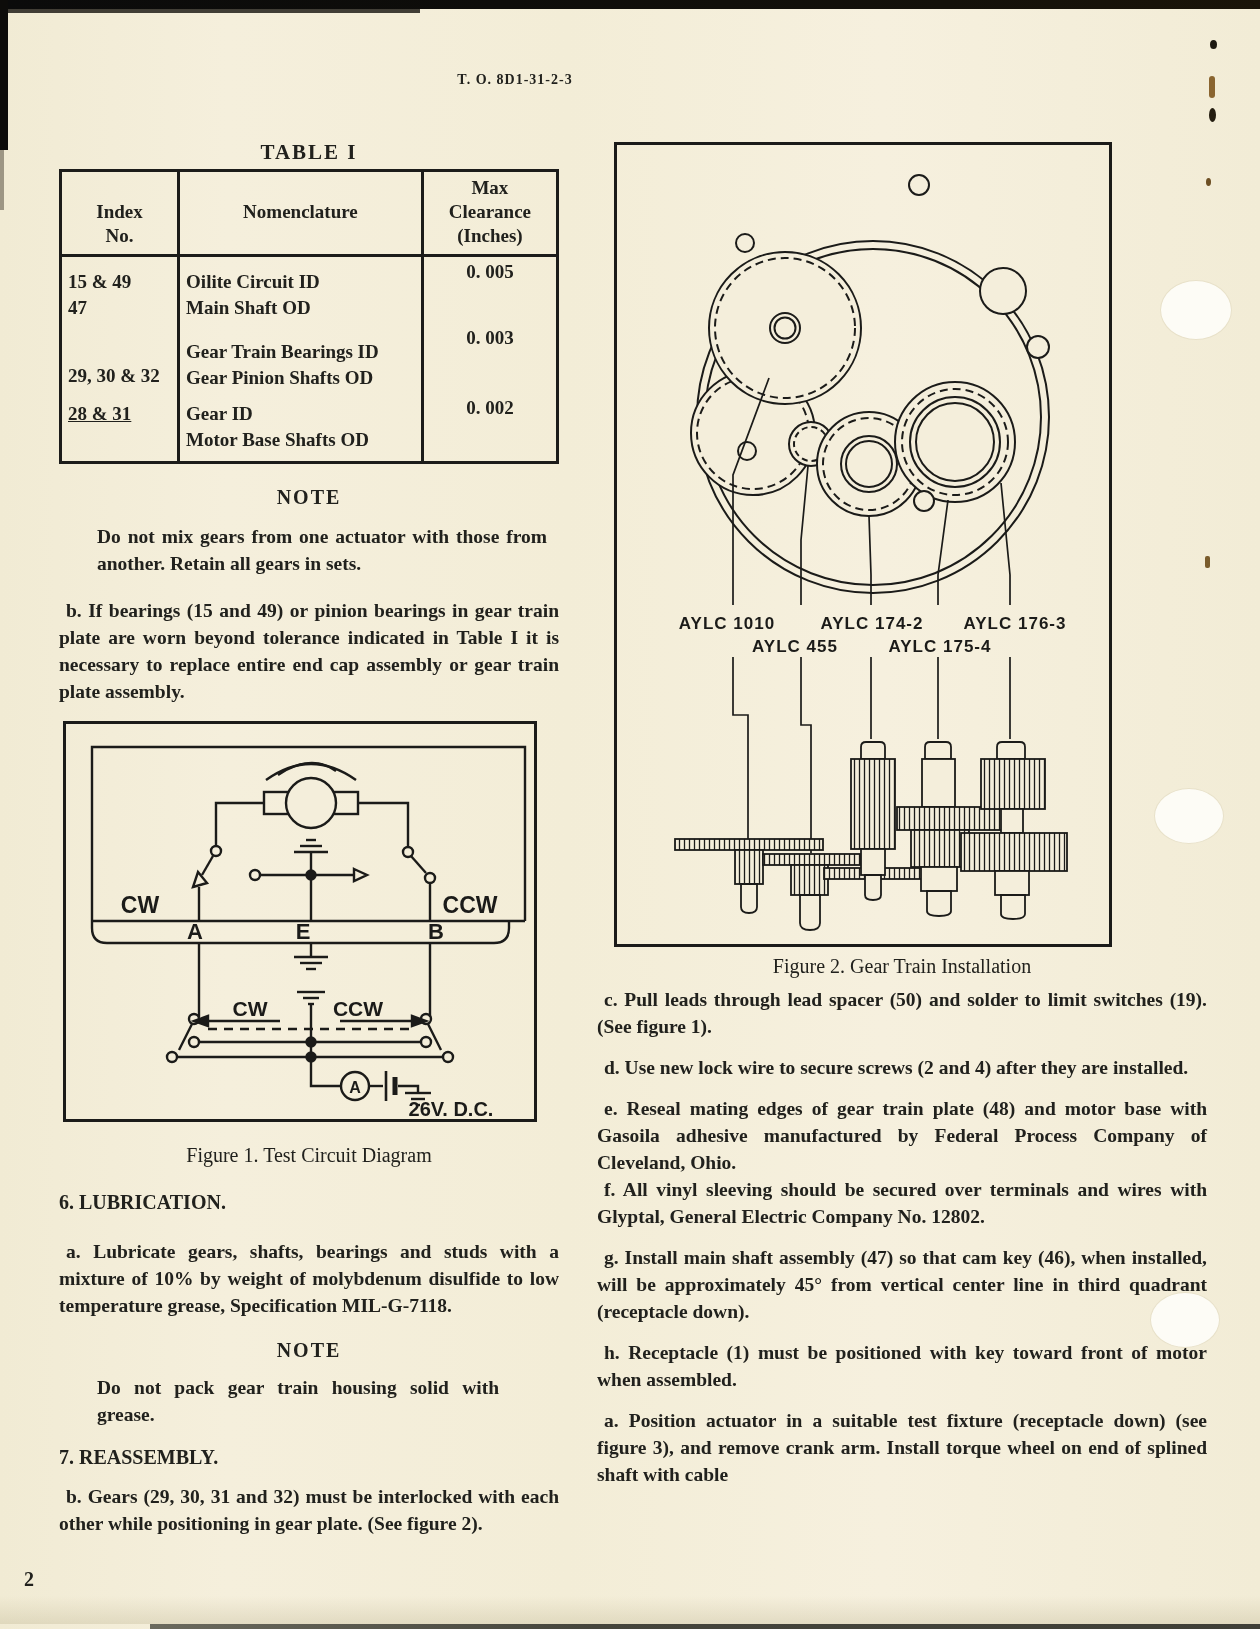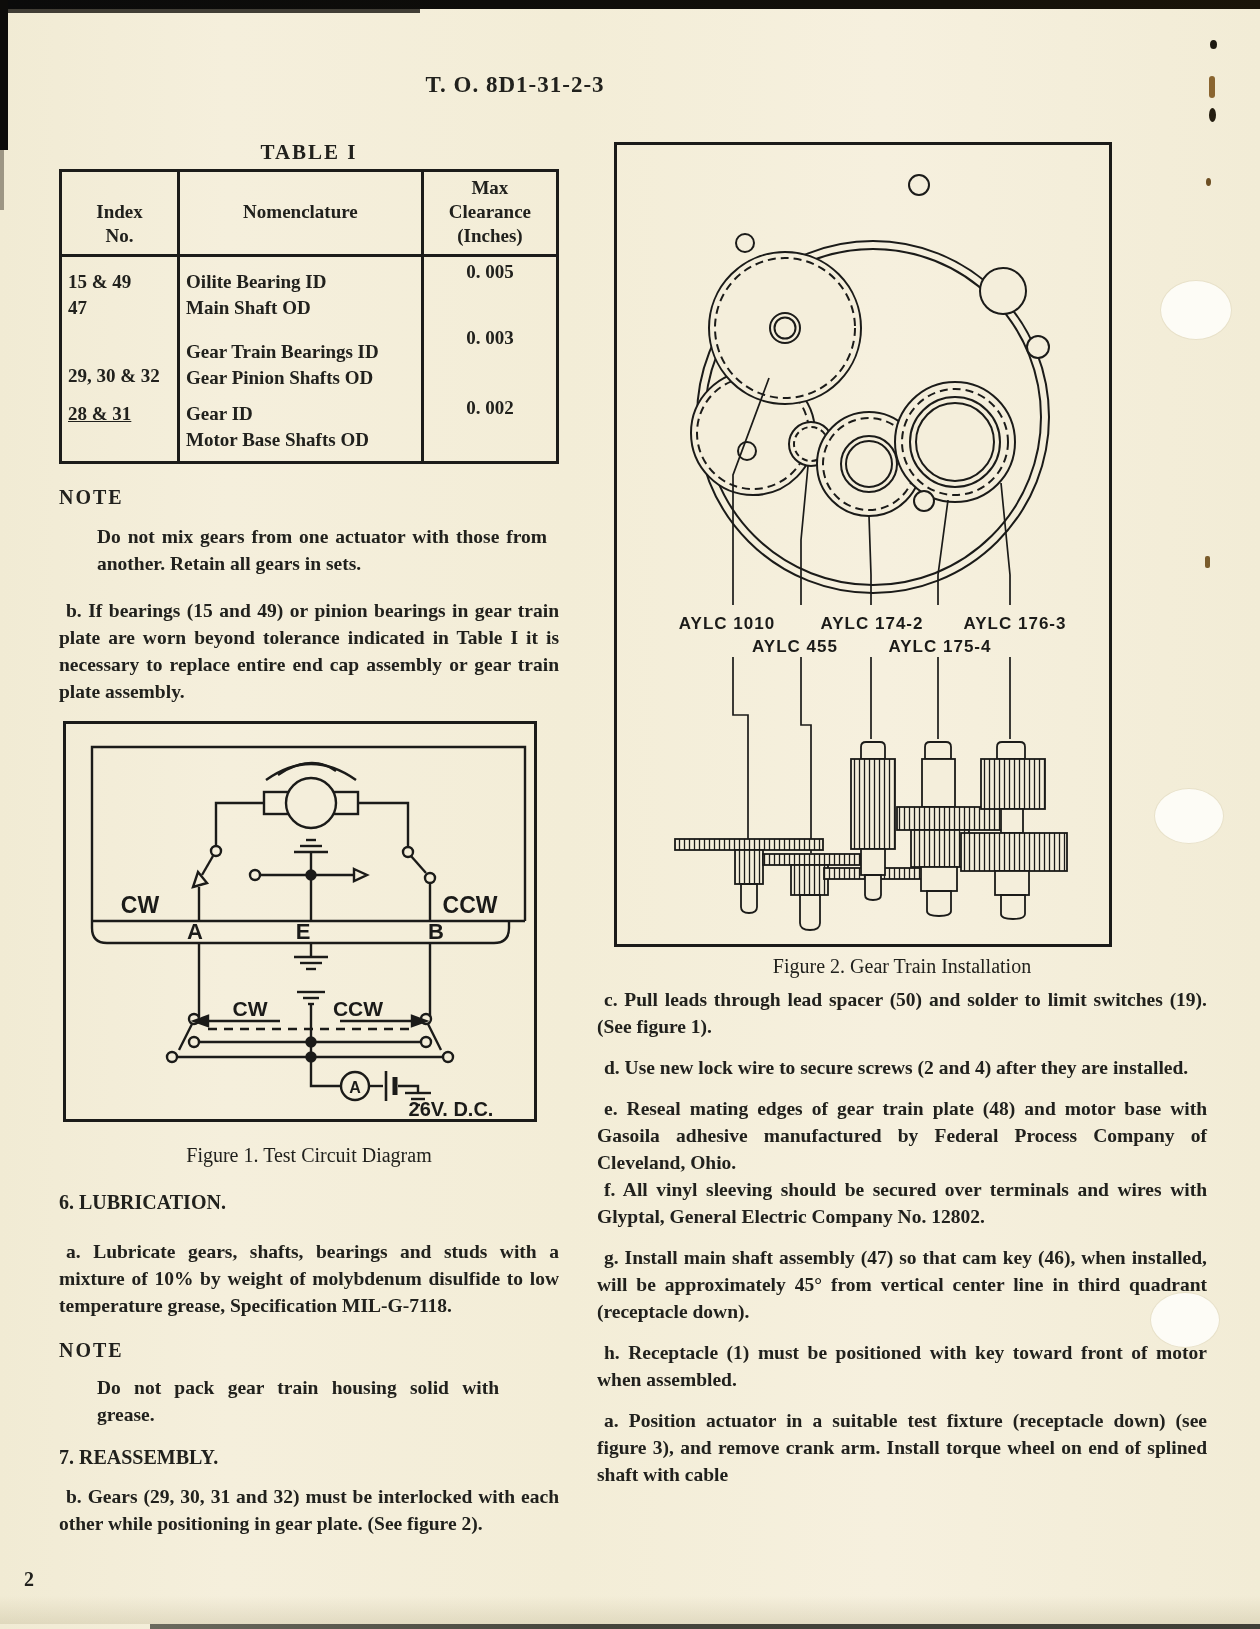--- a/index.html
+++ b/index.html
@@ -11,27 +11,27 @@
   
   .scan-top{position:absolute;left:0;top:0;width:1260px;height:9px;background:linear-gradient(90deg,#0b0b0b 0%,#0e0d0a 40%,#14110a 75%,#1a1408 100%);}
   .scan-top2{position:absolute;left:0;top:9px;width:420px;height:4px;background:#14120c;opacity:.8;}
   .scan-left{position:absolute;left:0;top:0;width:8px;height:150px;background:#0d0c0a;}
   .scan-left2{position:absolute;left:0;top:150px;width:4px;height:60px;background:#4a4234;opacity:.5;}
   .scan-bottom{position:absolute;left:150px;top:1624px;width:1110px;height:5px;background:linear-gradient(90deg,#6b6a5e,#45453c 40%,#3f3f37);}
   .scan-bottom-shade{position:absolute;left:0;top:1596px;width:1260px;height:28px;background:linear-gradient(180deg,rgba(190,180,140,0) 0%,rgba(170,160,120,.25) 100%);}
   .mark{position:absolute;border-radius:50%;}
   .punch{position:absolute;background:#fdfcf6;border:1px solid #e8e1c9;border-radius:50%;}
   
-  .to-header{position:absolute;left:330px;top:72px;width:370px;text-align:center;font-size:23px;font-weight:bold;letter-spacing:1px;}
+  .to-header{position:absolute;left:330px;top:72px;width:370px;text-align:center;font-size:14px;font-weight:bold;letter-spacing:1px;}
   
   .col-left{position:absolute;left:59px;top:140px;width:500px;}
   .col-right{position:absolute;left:597px;top:142px;width:610px;}
   .body-text{font-size:19.5px;line-height:27px;font-weight:bold;text-align:justify;text-indent:7px;}
   .heading{font-size:20px;font-weight:bold;margin:0;}
-  .note-head{text-align:left;font-size:20px;font-weight:bold;letter-spacing:2px;}
+  .note-head{text-align:center;font-size:20px;font-weight:bold;letter-spacing:2px;}
   .note-body{font-size:19.5px;line-height:27px;font-weight:bold;text-align:justify;}
   
   .tbl-title{text-align:center;font-size:21px;font-weight:bold;letter-spacing:2px;margin-bottom:4px;}
   table.ti{border-collapse:collapse;width:500px;border:3px solid #1c1c1a;font-weight:bold;}
   table.ti th{border-bottom:3px solid #1c1c1a;font-size:19px;padding:4px 4px 6px 4px;text-align:center;font-weight:bold;white-space:pre-line;line-height:24px;}
   table.ti td{font-size:19px;padding:2px 6px;white-space:pre-line;line-height:26px;vertical-align:top;}
   .vline{border-right:3px solid #1c1c1a;}
   td.num{text-align:center;vertical-align:middle;}
   
   .figbox{border:3px solid #1b1b19;background:transparent;}
@@ -73,21 +73,21 @@
         <th class="vline" style="width:117px;vertical-align:bottom;">Index
 No.</th>
         <th class="vline" style="width:252px;vertical-align:middle;">Nomenclature</th>
         <th style="width:131px;">Max
 Clearance
 (Inches)</th>
       </tr>
       <tr>
         <td class="vline" style="padding-top:12px;">15 &amp; 49
 47</td>
-        <td class="vline" style="padding-top:12px;">Oilite Bearing ID
+        <td class="vline" style="padding-top:12px;">Oilite Circuit ID
 Main Shaft OD</td>
         <td class="num">0. 005</td>
       </tr>
       <tr>
         <td class="vline" style="vertical-align:bottom;padding-bottom:4px;">29, 30 &amp; 32</td>
         <td class="vline" style="padding-top:16px;">Gear Train Bearings ID
 Gear Pinion Shafts OD</td>
         <td class="num">0. 003</td>
       </tr>
       <tr>

